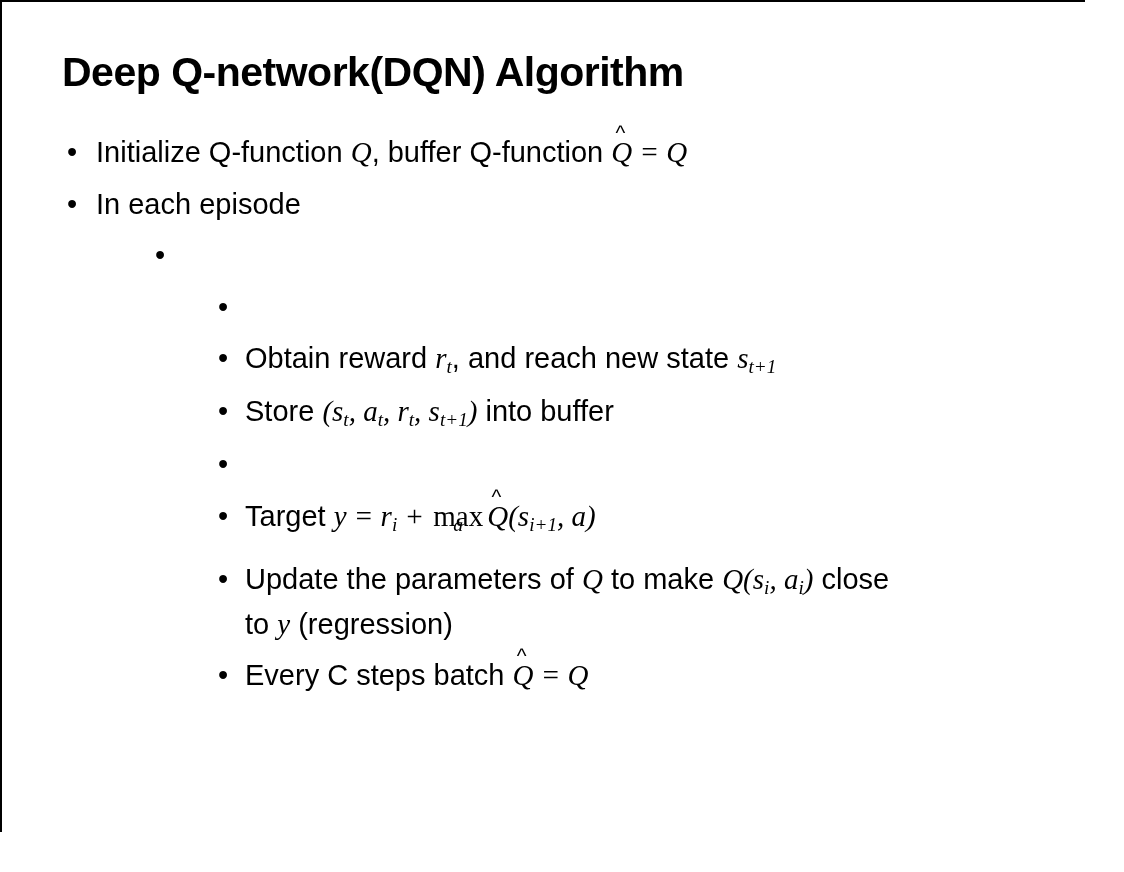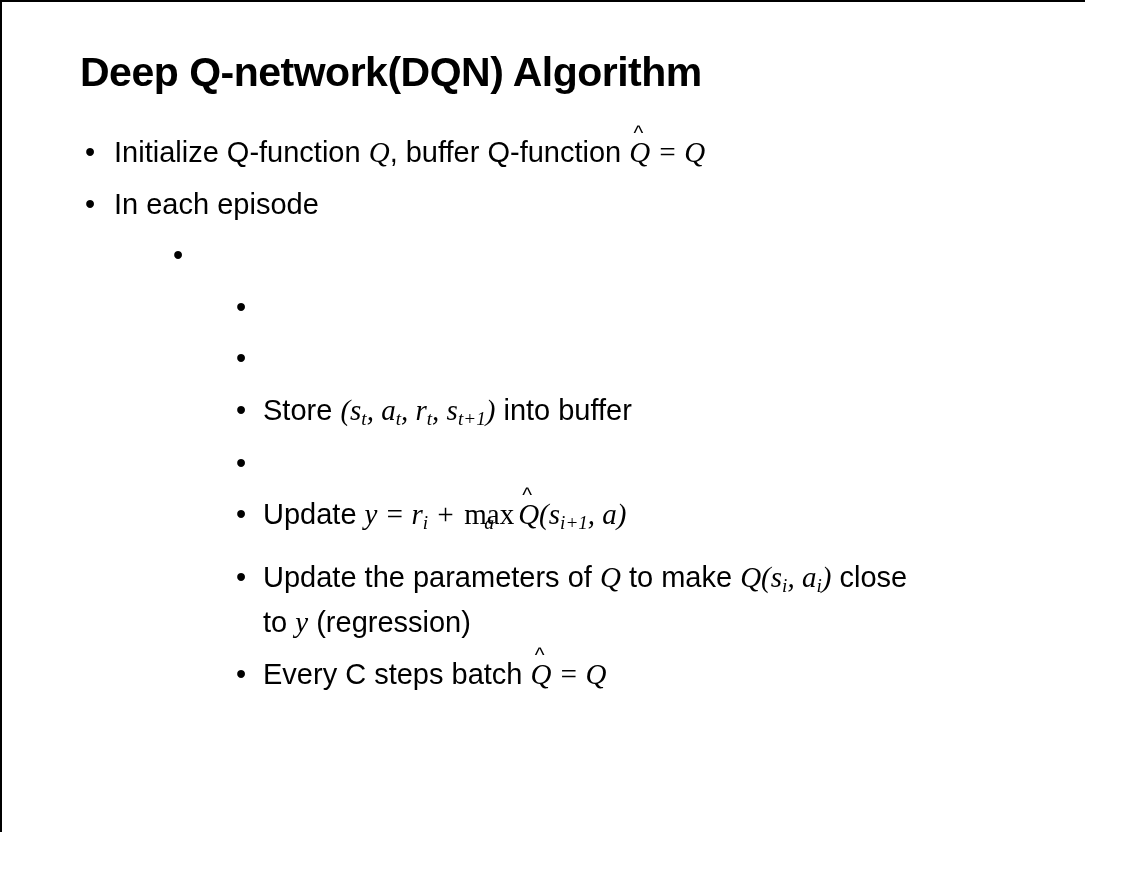--- a/index.html
+++ b/index.html
@@ -10,21 +10,21 @@
     height: 872px;
     overflow: hidden;
     font-family: "Liberation Sans", sans-serif;
     color: #000000;
   }
   .slide {
     position: relative;
     width: 1124px;
     height: 614px;
     box-sizing: border-box;
-    padding: 38px 28px 0 80px;
+    padding: 38px 28px 0 62px;
     background: #ffffff;
   }
   .border-top {
     position: absolute;
     top: 0; left: 0;
     width: 1085px; height: 2px;
     background: #000000;
   }
   .border-left {
     position: absolute;
@@ -119,31 +119,32 @@
         <div class="text"><span class="plain">In each episode</span></div>
       </div>
       <div class="bullet level2">
         <span class="marker">•</span>
       </div>
       <div class="bullet level3">
         <span class="marker">•</span>
       </div>
       <div class="bullet level3">
         <span class="marker">•</span>
+        <div class="text"><span class="plain">Obtain reward </span><span class="math">r</span><span class="sub">t</span><span class="plain">, and reach new state </span><span class="math">s</span><span class="sub">t+1</span></div>
       </div>
       <div class="bullet level3">
         <span class="marker">•</span>
         <div class="text"><span class="plain">Store </span><span class="math">(s</span><span class="sub">t</span><span class="math">, a</span><span class="sub">t</span><span class="math">, r</span><span class="sub">t</span><span class="math">, s</span><span class="sub">t+1</span><span class="math">)</span><span class="plain"> into buffer</span></div>
       </div>
       <div class="bullet level3">
         <span class="marker">•</span>
       </div>
       <div class="bullet level3 extra">
         <span class="marker">•</span>
-        <div class="text"><span class="plain">Update </span><span class="math">y = r</span><span class="sub">i</span><span class="math"> + </span><span class="munder"><span class="mop">max</span><span class="munder-sub">a</span></span><span class="math withhat">Q<span class="hat">^</span></span><span class="math">(s</span><span class="sub">i+1</span><span class="math">, a)</span></div>
+        <div class="text"><span class="plain">Target </span><span class="math">y = r</span><span class="sub">i</span><span class="math"> + </span><span class="munder"><span class="mop">max</span><span class="munder-sub">a</span></span><span class="math withhat">Q<span class="hat">^</span></span><span class="math">(s</span><span class="sub">i+1</span><span class="math">, a)</span></div>
       </div>
       <div class="bullet level3">
         <span class="marker">•</span>
         <div class="text"><span class="plain">Update the parameters of </span><span class="math">Q</span><span class="plain"> to make </span><span class="math">Q(s</span><span class="sub">i</span><span class="math">, a</span><span class="sub">i</span><span class="math">)</span><span class="plain"> close</span><br><span class="plain">to </span><span class="math">y</span><span class="plain"> (regression)</span></div>
       </div>
       <div class="bullet level3">
         <span class="marker">•</span>
         <div class="text"><span class="plain">Every C steps batch </span><span class="math withhat">Q<span class="hat">^</span></span><span class="math"> = Q</span></div>
       </div>
     </div>

